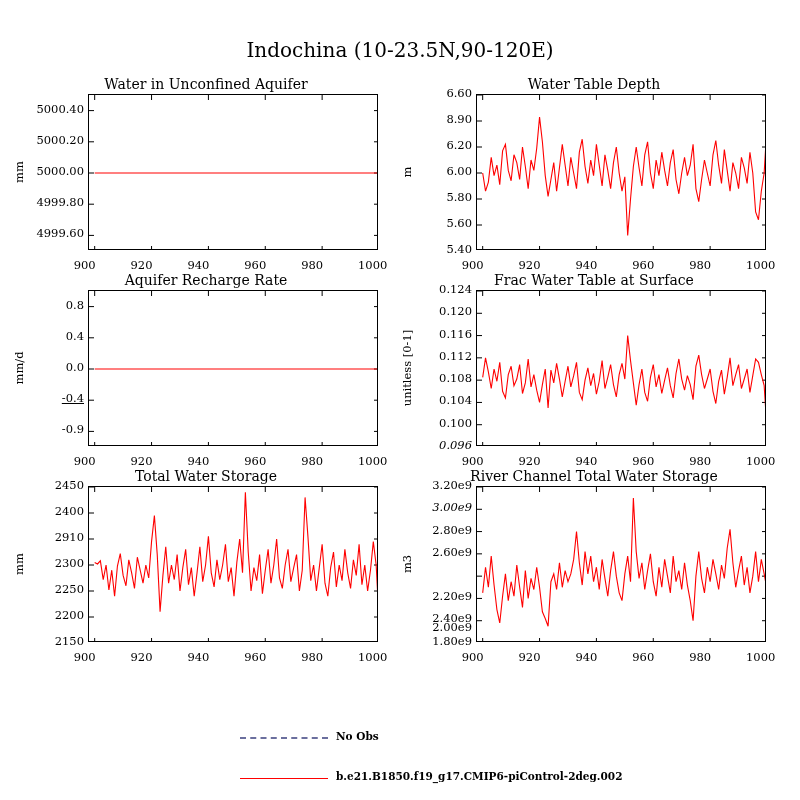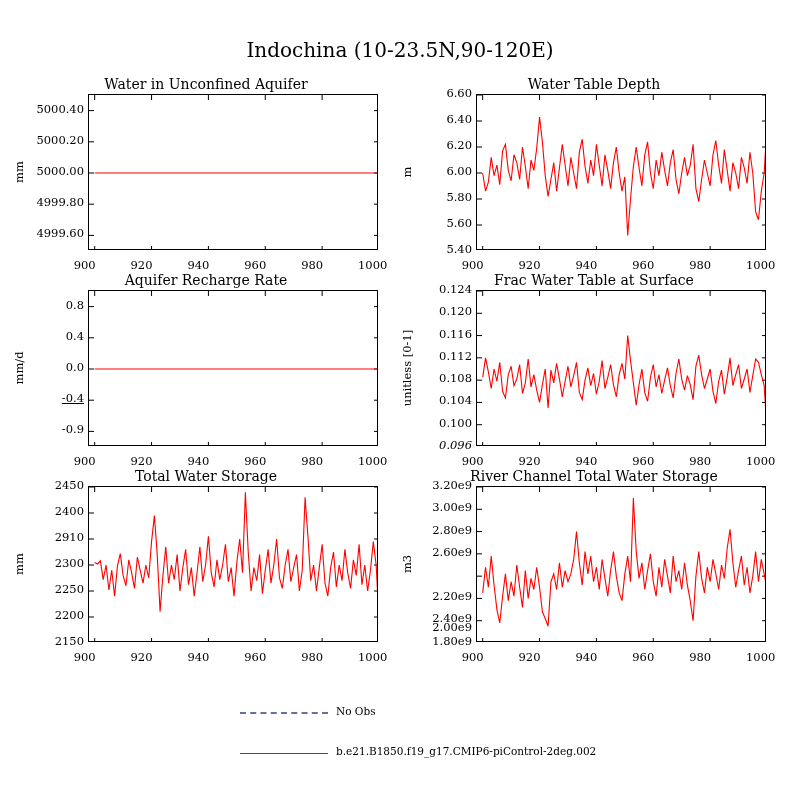--- a/index.html
+++ b/index.html
@@ -82,23 +82,24 @@
     position: absolute;
     text-align: left;
     font-size: 11.5px;
     font-family: "DejaVu Serif", serif;
     width: 40px;
     white-space: nowrap;
   }
   .legend {
     position: absolute;
     left: 0;
-    top: 704px;
+    top: 729px;
     width: 800px;
     height: 70px;
+    font-weight: bold;
   }
   .legend-row {
     position: absolute;
     height: 18px;
     left: 240px;
     width: 420px;
   }
   .legend-label {
     position: absolute;
     left: 96px;
@@ -208,21 +209,21 @@
         <line y1="0" y2="0" x1="0" x2="5" stroke="#000" stroke-width="1"></line>
         <line y1="0" y2="0" x1="290" x2="285" stroke="#000" stroke-width="1"></line>
         <path d="M5.69 78.00 L8.53 96.20 L11.37 87.10 L14.22 62.40 L17.06 80.60 L19.90 70.20 L22.75 89.70 L25.59 55.90 L28.43 49.40 L31.27 75.40 L34.12 85.80 L36.96 59.80 L39.80 67.60 L42.65 84.50 L45.49 52.00 L48.33 71.50 L51.18 93.60 L54.02 65.00 L56.86 75.40 L59.71 53.30 L62.55 22.10 L65.39 46.80 L68.24 80.60 L71.08 101.40 L73.92 84.50 L76.76 67.60 L79.61 96.20 L82.45 72.80 L85.29 49.40 L88.14 70.20 L90.98 91.00 L93.82 62.40 L96.67 78.00 L99.51 93.60 L102.35 57.20 L105.20 44.20 L108.04 71.50 L110.88 88.40 L113.73 65.00 L116.57 80.60 L119.41 49.40 L122.25 70.20 L125.10 91.00 L127.94 59.80 L130.78 75.40 L133.63 93.60 L136.47 67.60 L139.31 52.00 L142.16 78.00 L145.00 96.20 L147.84 81.90 L150.69 140.40 L153.53 104.00 L156.37 71.50 L159.22 52.00 L162.06 72.80 L164.90 91.00 L167.75 59.80 L170.59 46.80 L173.43 78.00 L176.27 93.60 L179.12 65.00 L181.96 80.60 L184.80 57.20 L187.65 75.40 L190.49 91.00 L193.33 67.60 L196.18 54.60 L199.02 84.50 L201.86 98.80 L204.71 78.00 L207.55 62.40 L210.39 80.60 L213.24 70.20 L216.08 49.40 L218.92 93.60 L221.76 106.60 L224.61 84.50 L227.45 65.00 L230.29 78.00 L233.14 91.00 L235.98 59.80 L238.82 45.50 L241.67 70.20 L244.51 88.40 L247.35 54.60 L250.20 75.40 L253.04 96.20 L255.88 67.60 L258.73 78.00 L261.57 93.60 L264.41 62.40 L267.25 72.80 L270.10 88.40 L272.94 57.20 L275.78 78.00 L278.63 117.00 L281.47 124.80 L284.31 96.20 L287.16 78.00 L290.00 29.90" fill="none" stroke="#ff0000" stroke-width="1.1"></path>
       </svg>
     </div>
 <div class="ytick" style="top: 166px;">5.40</div>
     <div class="ytick" style="top: 140px;">5.60</div>
     <div class="ytick" style="top: 114px;">5.80</div>
     <div class="ytick" style="top: 88px;">6.00</div>
     <div class="ytick" style="top: 62px;">6.20</div>
-    <div class="ytick" style="top: 36px;">6.40</div>
+    <div class="ytick" style="top: 36px;">8.90</div>
     <div class="ytick" style="top: 10px;">6.60</div>
     <div class="xtick" style="left: 57.6863px; top: 182px;">900</div>
     <div class="xtick" style="left: 114.549px; top: 182px;">920</div>
     <div class="xtick" style="left: 171.412px; top: 182px;">940</div>
     <div class="xtick" style="left: 228.275px; top: 182px;">960</div>
     <div class="xtick" style="left: 285.137px; top: 182px;">980</div>
     <div class="xtick" style="left: 342px; top: 182px;">1000</div>
   </div>
 
 <div class="panel" id="panel-2" style="left:16px; top:272px; width:380px; height:200px;">
@@ -412,21 +413,21 @@
         <line y1="0" y2="0" x1="290" x2="285" stroke="#000" stroke-width="1"></line>
         <path d="M5.69 105.86 L8.53 80.23 L11.37 100.29 L14.22 69.09 L17.06 98.06 L19.90 122.57 L22.75 135.94 L25.59 109.20 L28.43 86.91 L31.27 113.66 L34.12 94.71 L36.96 109.20 L39.80 78.00 L42.65 100.29 L45.49 120.34 L48.33 83.57 L51.18 111.43 L54.02 91.37 L56.86 102.51 L59.71 80.23 L62.55 100.29 L65.39 124.80 L68.24 131.49 L71.08 139.29 L73.92 94.71 L76.76 86.91 L79.61 102.51 L82.45 75.77 L85.29 100.29 L88.14 83.57 L90.98 94.71 L93.82 86.91 L96.67 72.43 L99.51 44.57 L102.35 75.77 L105.20 98.06 L108.04 64.63 L110.88 86.91 L113.73 69.09 L116.57 94.71 L119.41 80.23 L122.25 102.51 L125.10 72.43 L127.94 91.37 L130.78 109.20 L133.63 83.57 L136.47 64.63 L139.31 89.14 L142.16 105.86 L145.00 113.66 L147.84 86.91 L150.69 69.09 L153.53 94.71 L156.37 11.14 L159.22 64.63 L162.06 91.37 L164.90 75.77 L167.75 102.51 L170.59 83.57 L173.43 66.86 L176.27 94.71 L179.12 109.20 L181.96 80.23 L184.80 100.29 L187.65 72.43 L190.49 89.14 L193.33 105.86 L196.18 69.09 L199.02 94.71 L201.86 83.57 L204.71 102.51 L207.55 75.77 L210.39 98.06 L213.24 113.66 L216.08 133.71 L218.92 89.14 L221.76 64.63 L224.61 91.37 L227.45 105.86 L230.29 80.23 L233.14 94.71 L235.98 72.43 L238.82 86.91 L241.67 102.51 L244.51 78.00 L247.35 91.37 L250.20 61.29 L253.04 42.34 L255.88 75.77 L258.73 100.29 L261.57 83.57 L264.41 69.09 L267.25 98.06 L270.10 80.23 L272.94 105.86 L275.78 89.14 L278.63 64.63 L281.47 94.71 L284.31 72.43 L287.16 86.91 L290.00 102.51" fill="none" stroke="#ff0000" stroke-width="1.1"></path>
       </svg>
     </div>
 <div class="ytick" style="top: 166px;">1.80e9</div>
     <div class="ytick" style="top: 143.714px; margin-top: 8px;">2.00e9</div>
     <div class="ytick" style="top: 121.429px;">2.20e9</div>
     <div class="ytick" style="top: 103px; margin-top: 40px;">2.40e9</div>
     <div class="ytick" style="top: 76.8571px;">2.60e9</div>
     <div class="ytick" style="top: 54.5714px;">2.80e9</div>
-    <div class="ytick" style="top: 32.2857px;">3.00e9</div>
+    <div class="ytick" style="top: 32.2857px; font-style: italic;">3.00e9</div>
     <div class="ytick" style="top: 10px;">3.20e9</div>
     <div class="xtick" style="left: 57.6863px; top: 182px;">900</div>
     <div class="xtick" style="left: 114.549px; top: 182px;">920</div>
     <div class="xtick" style="left: 171.412px; top: 182px;">940</div>
     <div class="xtick" style="left: 228.275px; top: 182px;">960</div>
     <div class="xtick" style="left: 285.137px; top: 182px;">980</div>
     <div class="xtick" style="left: 342px; top: 182px;">1000</div>
   </div>
 
 <div class="legend">

